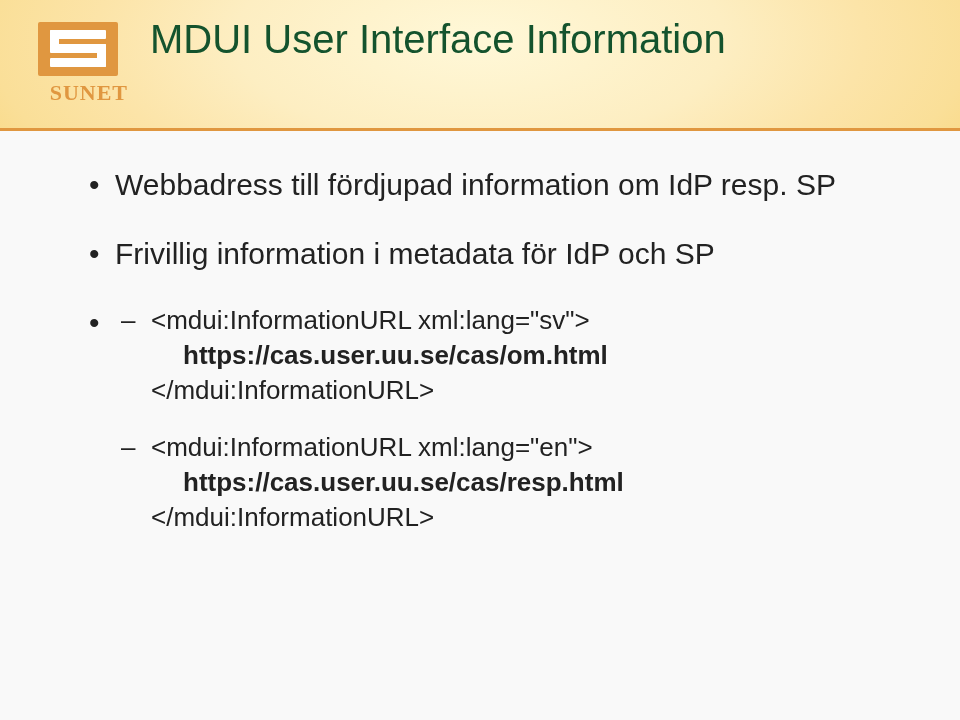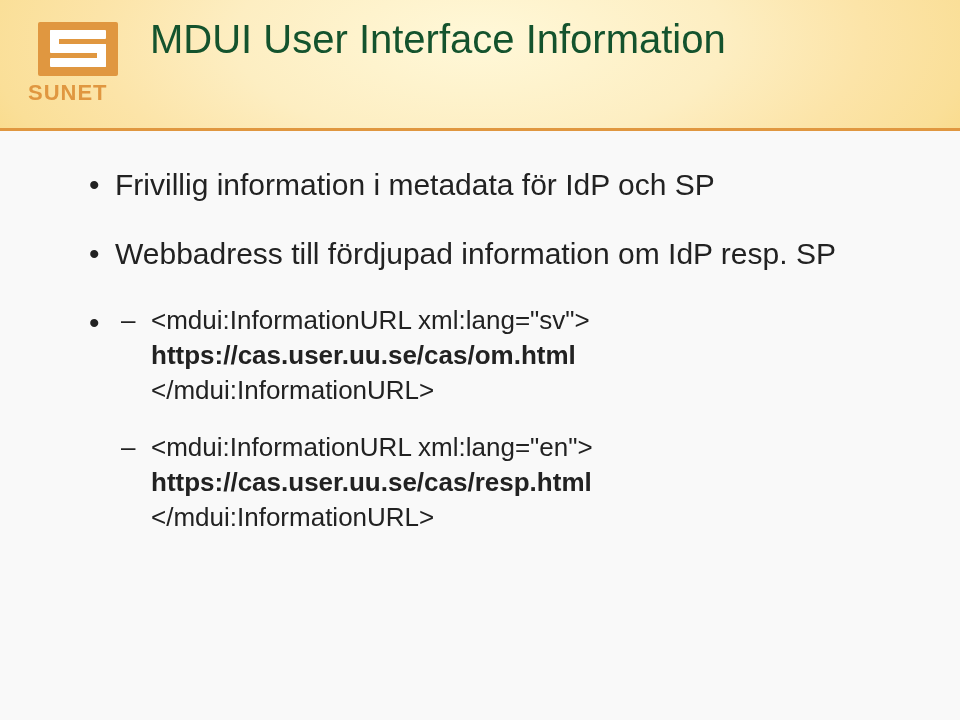--- a/index.html
+++ b/index.html
@@ -22,21 +22,22 @@
       top: 128px;
       left: 0; right: 0;
       height: 3px;
       background: #e09740;
     }
     .logo-block {
       position: absolute;
       top: 22px;
       left: 28px;
       width: 100px;
-      text-align: left;
+      text-align: right;
+      font-family: Liberation Serif, serif;
     }
     .logo-glyph {
       width: 80px;
       height: 54px;
       background: #e09740;
       border-radius: 2px;
       position: relative;
       margin: 0 auto 4px;
     }
     .logo-s {
@@ -116,21 +117,21 @@
       line-height: 1.35;
     }
     ul.level2 > li::before {
       content: "–";
       position: absolute;
       left: 6px;
       top: 0;
       color: #222;
       font-size: 26px;
     }
-    .bold { font-weight: 700; }
+    .bold { font-weight: 700; margin-left: 32px; }
   </style>
 </head>
 <body>
 
 <div class="header-band"></div>
 <div class="underline"></div>
 
 <div class="logo-block">
   <div class="logo-glyph">
     <div class="logo-s">
@@ -144,24 +145,24 @@
   <div class="logo-name">SUNET</div>
 </div>
 
 <div class="title-block">
   <div class="title-line">MDUI User Interface Information</div>
 </div>
 
 <div class="body-area">
   <ul class="level1">
     <li>
-      <span>Frivillig information i metadata för IdP och SP</span>
+      <span>Webbadress till fördjupad information om IdP resp. SP</span>
     </li>
     <li>
-      <span>Webbadress till fördjupad information om IdP resp. SP</span>
+      <span>Frivillig information i metadata för IdP och SP</span>
     </li>
     <li>
       <ul class="level2">
         <li>
           <span>&lt;mdui:InformationURL xml:lang="sv"&gt;</span>
           <span> </span>
           <span class="bold">https://cas.user.uu.se/cas/om.html</span>
           <br>
           <span>&lt;/mdui:InformationURL&gt;</span>
         </li>

